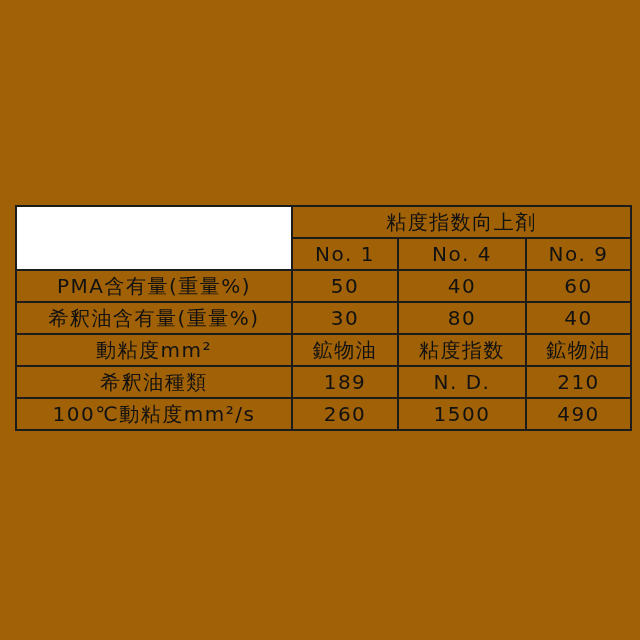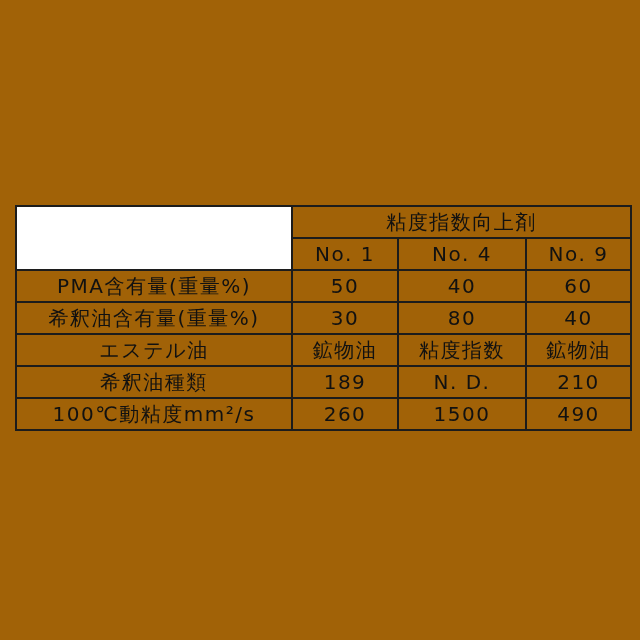--- a/index.html
+++ b/index.html
@@ -72,21 +72,21 @@
         <td class="latin">40</td>
         <td class="latin">60</td>
       </tr>
       <tr>
         <td>希釈油含有量(重量%)</td>
         <td class="latin">30</td>
         <td class="latin">80</td>
         <td class="latin">40</td>
       </tr>
       <tr>
-        <td>エステル油</td>
+        <td>動粘度mm²</td>
         <td>鉱物油</td>
         <td>粘度指数</td>
         <td>鉱物油</td>
       </tr>
       <tr>
         <td>希釈油種類</td>
         <td class="latin">189</td>
         <td class="latin">N. D.</td>
         <td class="latin">210</td>
       </tr>

